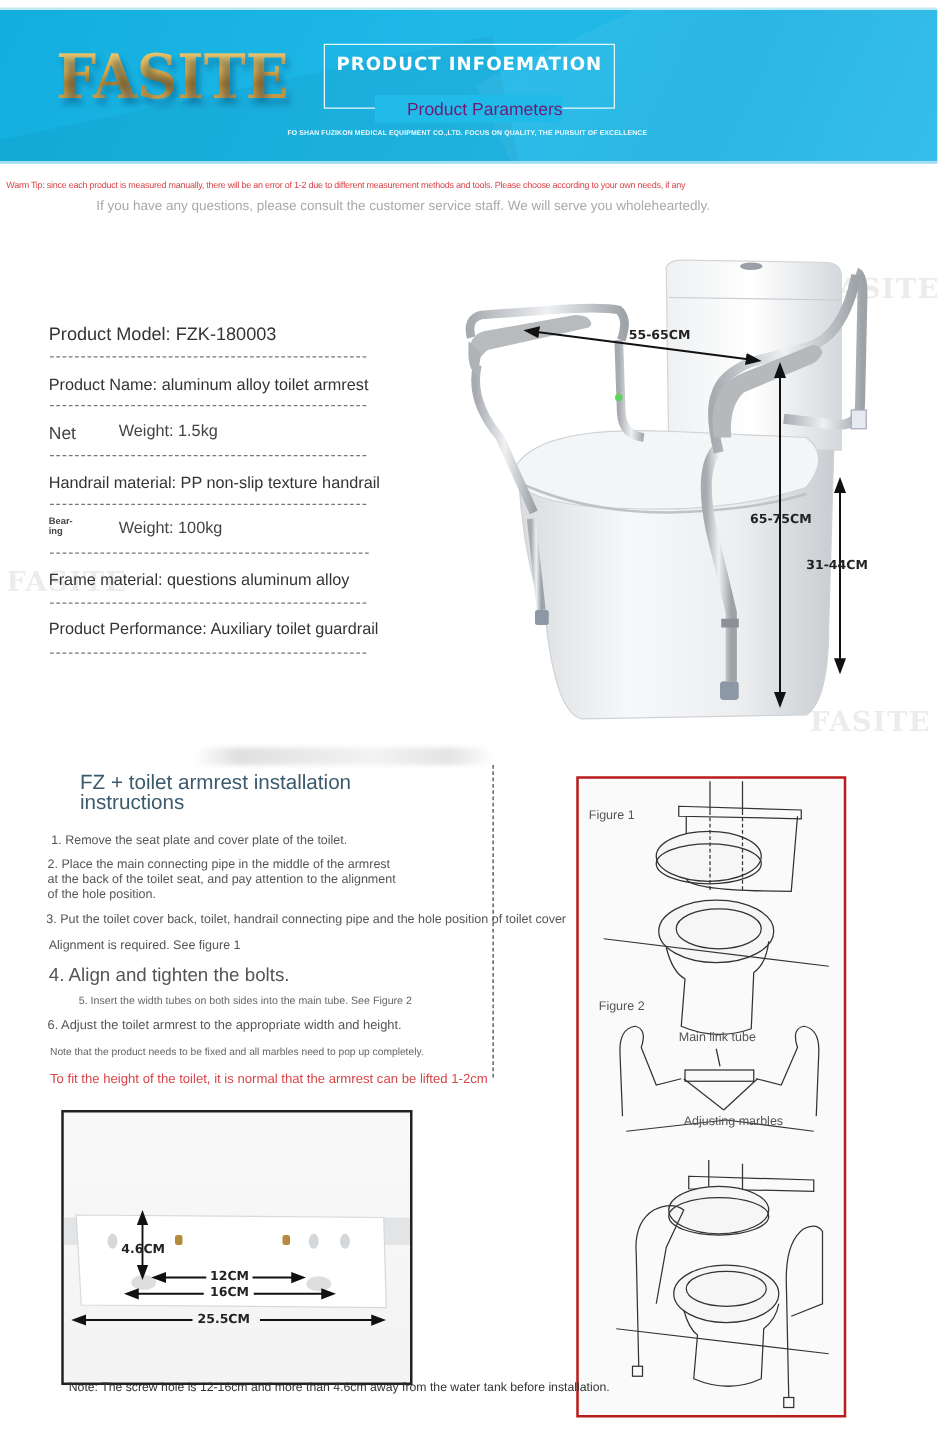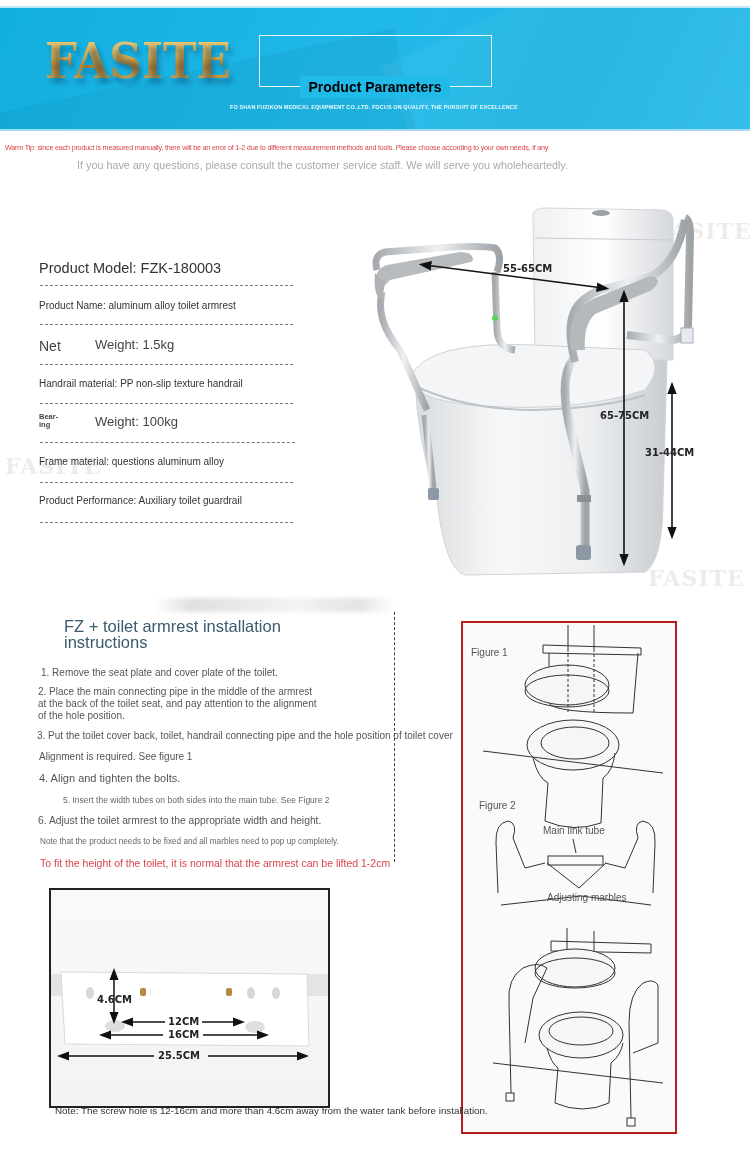--- a/index.html
+++ b/index.html
@@ -35,23 +35,22 @@
     position: absolute; left: 259px; top: 27px; width: 233px; height: 52px;
     border: 1px solid #e8f7fc;
   }
   .info-box .title {
     position: absolute; left: 0; top: 8px; width: 100%; text-align: center;
     color: #ffffff; font-size: 14.5px; font-weight: bold; letter-spacing: 0.8px;
     font-family: "DejaVu Sans", sans-serif;
   }
   .info-box .subtitle {
     position: absolute; left: 40px; top: 40px; width: 150px; height: 22px;
-    background: #20bbe9; text-align: center; color: #000000; font-size: 14px;
+    background: #20bbe9; text-align: right; color: #701a75; font-size: 14px;
     line-height: 22px;
-    font-weight: bold;
   }
   .tagline {
     position: absolute; left: 230px; top: 96px; color: #eafaff;
     font-size: 5.5px; font-weight: bold; letter-spacing: 0.1px; white-space: nowrap;
   }
 
   
   .warm-tip {
     position: absolute; left: 5px; top: 143px; color: #d8454a; font-size: 7.2px;
     letter-spacing: -0.2px; white-space: nowrap;
@@ -60,21 +59,21 @@
     position: absolute; left: 77px; top: 159px; color: #a9a9a9; font-size: 10.8px; white-space: nowrap;
   }
 
   
   .spec { position: absolute; left: 39px; color: #333; white-space: nowrap; }
   .divider {
     position: absolute; left: 40px; width: 253px; height: 0;
     border-top: 1px dashed #777;
   }
   .spec.model { top: 260px; font-size: 14.5px; color: #333; }
-  .spec.small { font-size: 10px; color: #333; }
+  .spec.small { font-size: 13px; color: #333; }
   .spec.big-label { font-size: 14px; color: #444; }
   .spec.weight { font-size: 13px; color: #444; }
   .spec.tiny { font-size: 7.5px; line-height: 8px; color: #444; }
 
   .watermark {
     position: absolute; font-family: "DejaVu Serif", "Liberation Serif", serif; font-weight: bold;
     color: rgba(200,200,200,0.35); font-size: 22px; letter-spacing: 1px;
   }
 
   
@@ -115,20 +114,21 @@
   }
 </style>
 </head>
 <body>
 
 <div class="banner">
   <div class="shape1"></div>
   <div class="shape2"></div>
   <div class="brand">FASITE</div>
   <div class="info-box">
+    <div class="title">PRODUCT INFOEMATION</div>
     <div class="subtitle">Product Parameters</div>
   </div>
   <div class="tagline">FO SHAN FUZIKON MEDICAL EQUIPMENT CO.,LTD. FOCUS ON QUALITY, THE PURSUIT OF EXCELLENCE</div>
 </div>
 
 <div class="warm-tip">Warm Tip: since each product is measured manually, there will be an error of 1-2 due to different measurement methods and tools. Please choose according to your own needs, if any</div>
 <div class="consult">If you have any questions, please consult the customer service staff. We will serve you wholeheartedly.</div>
 
 <div class="watermark" style="left:655px;top:218px;">FASITE</div>
 <div class="watermark" style="left:5px;top:453px;">FASITE</div>
@@ -226,21 +226,21 @@
 </div>
 
 <div class="step s10" style="left:41px;top:667px;">1. Remove the seat plate and cover plate of the toilet.</div>
 <div>
   <div class="step s10" style="top:686px;">2. Place the main connecting pipe in the middle of the armrest</div>
   <div class="step s10" style="top:698px;">at the back of the toilet seat, and pay attention to the alignment</div>
   <div class="step s10" style="top:710px;">of the hole position.</div>
 </div>
 <div class="step s10" style="left:37px;top:730px;">3. Put the toilet cover back, toilet, handrail connecting pipe and the hole position of toilet cover</div>
 <div class="step s10" style="left:39px;top:751px;">Alignment is required. See figure 1</div>
-<div class="step s10" style="left:39px;top:772px;font-size:11px;">4. Align and tighten the bolts.</div>
+<div class="step s10" style="left:39px;top:772px;font-size:15px;">4. Align and tighten the bolts.</div>
 <div class="step s9" style="top:795px;padding-left:25px;">5. Insert the width tubes on both sides into the main tube. See Figure 2</div>
 <div class="step s10" style="top:815px;font-size:10.3px;">6. Adjust the toilet armrest to the appropriate width and height.</div>
 <div class="step s9" style="left:40px;top:837px;font-size:8.2px;">Note that the product needs to be fixed and all marbles need to pop up completely.</div>
 <div class="step red" style="left:40px;top:857px;">To fit the height of the toilet, it is normal that the armrest can be lifted 1-2cm</div>
 
 <div class="fig-panel">
   <svg width="212" height="509" viewBox="0 0 212 509">
     <g fill="none" stroke="#333" stroke-width="1">
 
       <line x1="105" y1="2" x2="105" y2="26"></line>

